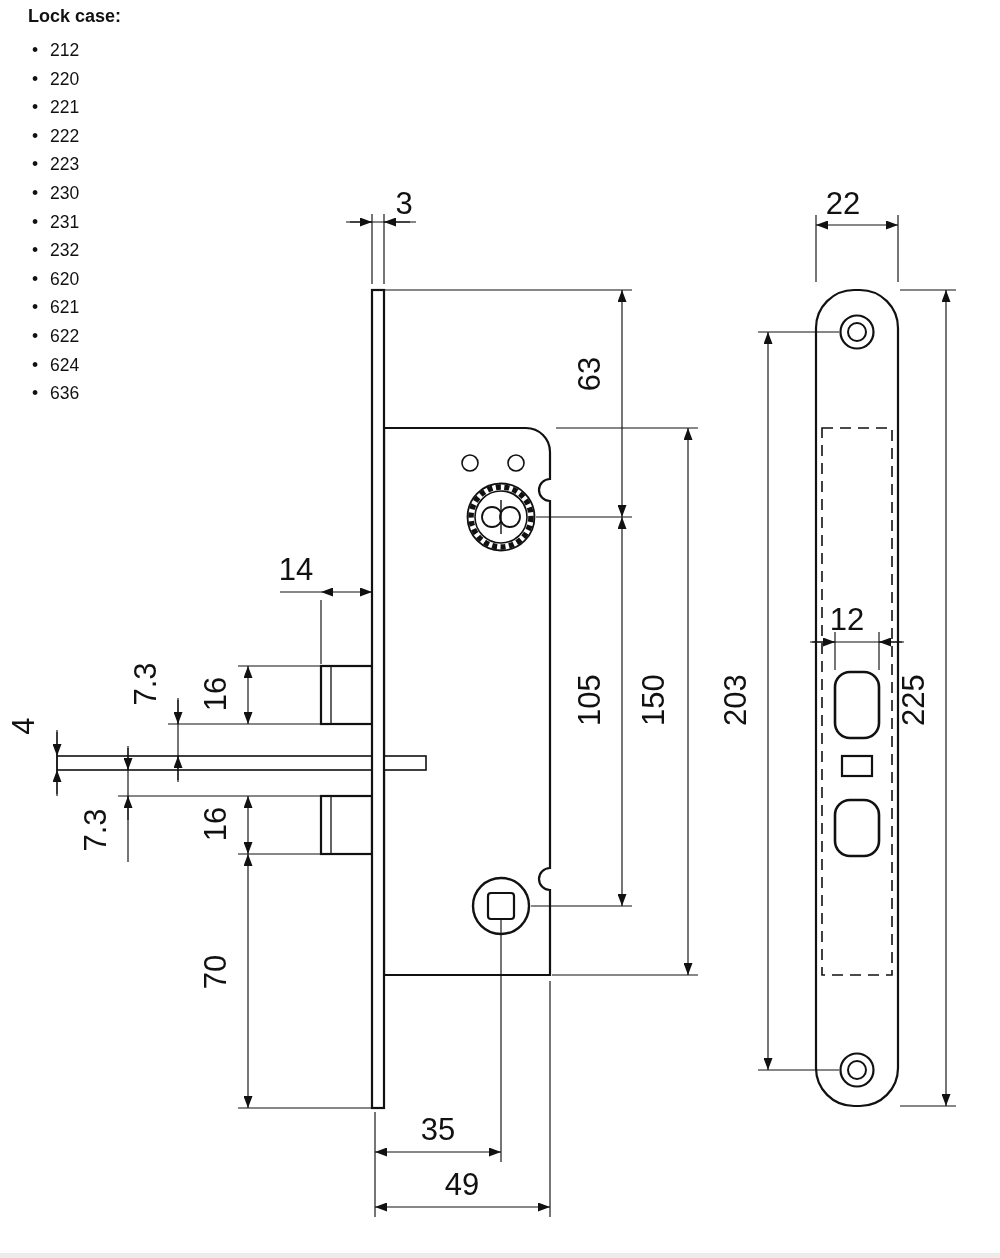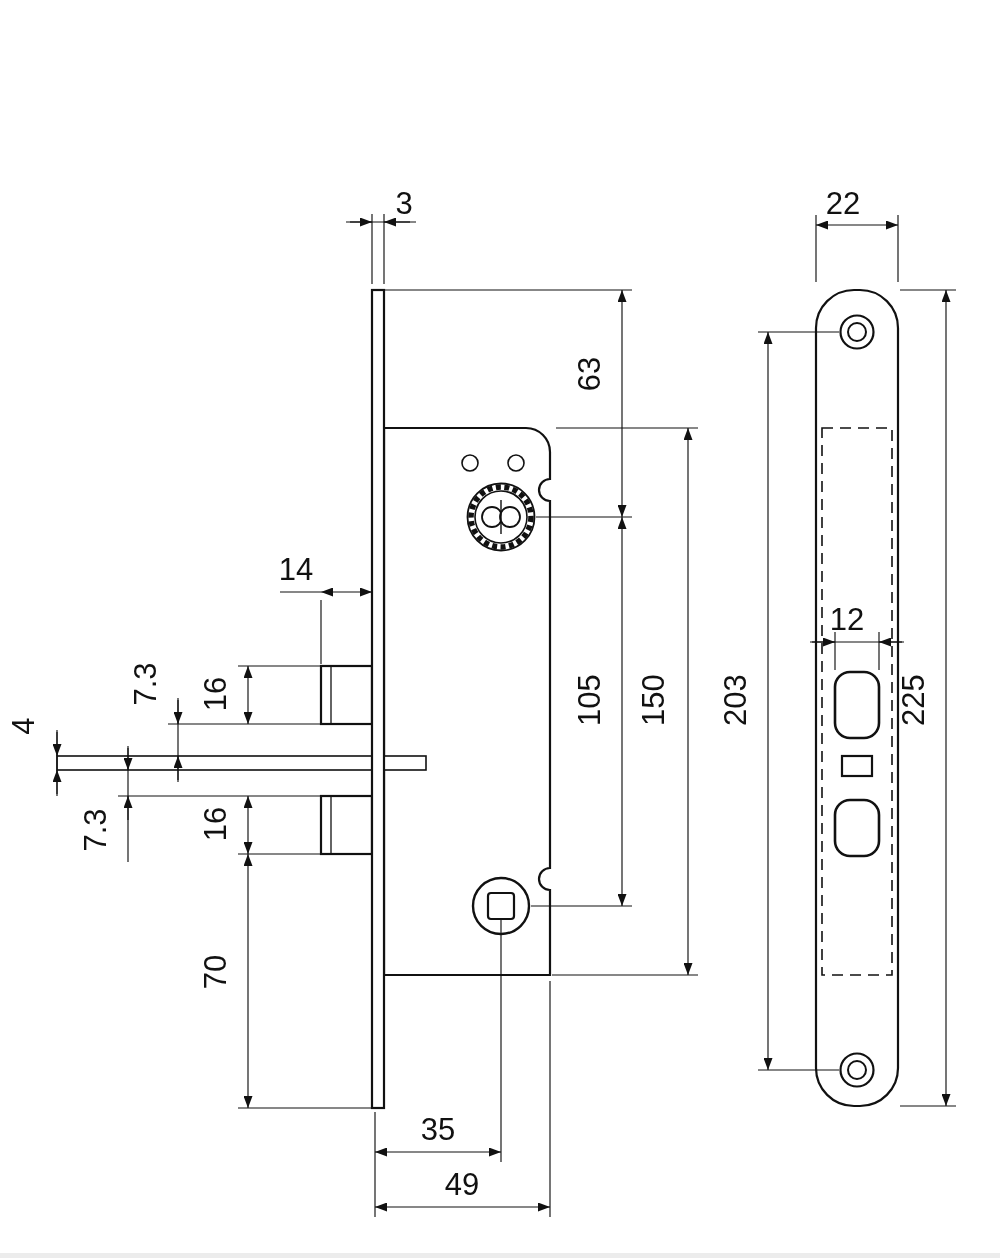--- a/index.html
+++ b/index.html
@@ -18,20 +18,38 @@
   .dim{stroke:#111;stroke-width:1.15;fill:none}
   .inner{stroke:#111;stroke-width:1.3;fill:none}
   .dashed{stroke:#111;stroke-width:1.6;fill:none;stroke-dasharray:11 7}
   .bottom-edge{position:absolute;left:0;bottom:0;width:100%;height:5px;background:#ececec}
 </style>
 </head>
 <body>
 
 <div class="page">
 
+  <div class="lock-list">
+    <div class="title">Lock case:</div>
+    <ul>
+      <li>212</li>
+      <li>220</li>
+      <li>221</li>
+      <li>222</li>
+      <li>223</li>
+      <li>230</li>
+      <li>231</li>
+      <li>232</li>
+      <li>620</li>
+      <li>621</li>
+      <li>622</li>
+      <li>624</li>
+      <li>636</li>
+    </ul>
+  </div>
 
   <svg width="1000" height="1258" viewBox="0 0 1000 1258">
     <defs>
       <marker id="arr" markerUnits="userSpaceOnUse" markerWidth="13" markerHeight="9" refX="12" refY="4.5" orient="auto-start-reverse">
         <path d="M0,0 L12,4.5 L0,9 Z" fill="#111"></path>
       </marker>
     </defs>
 
     <g>
 

